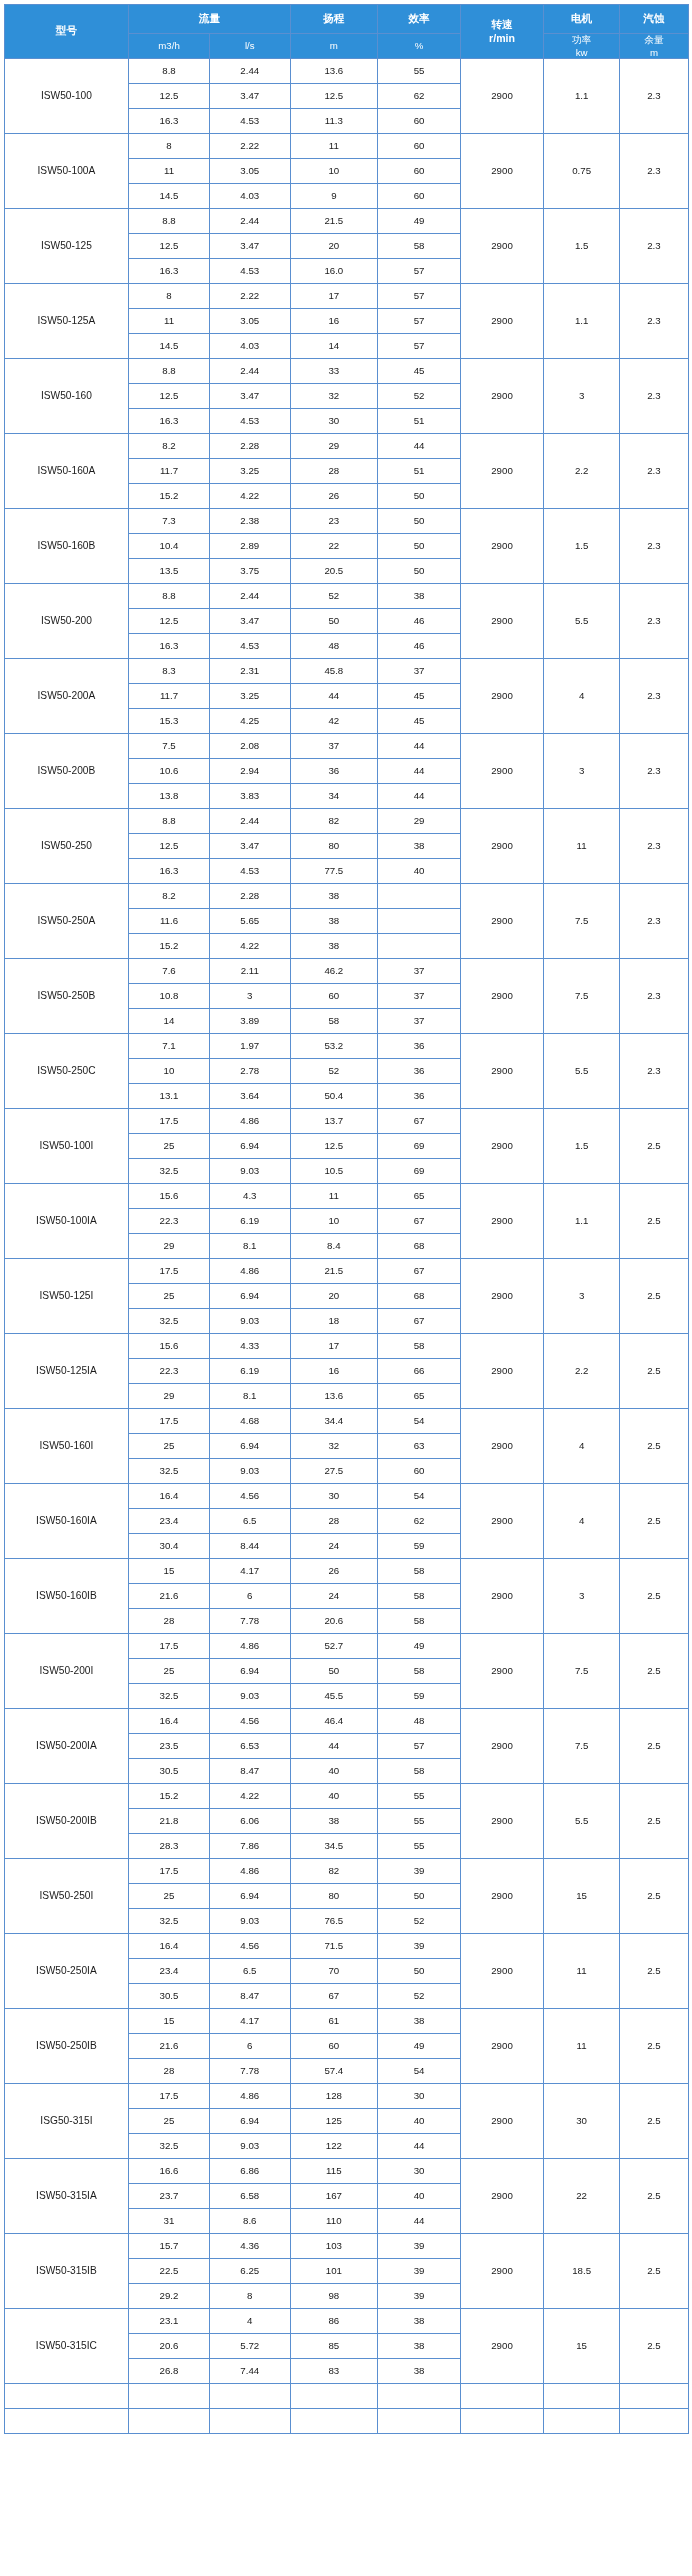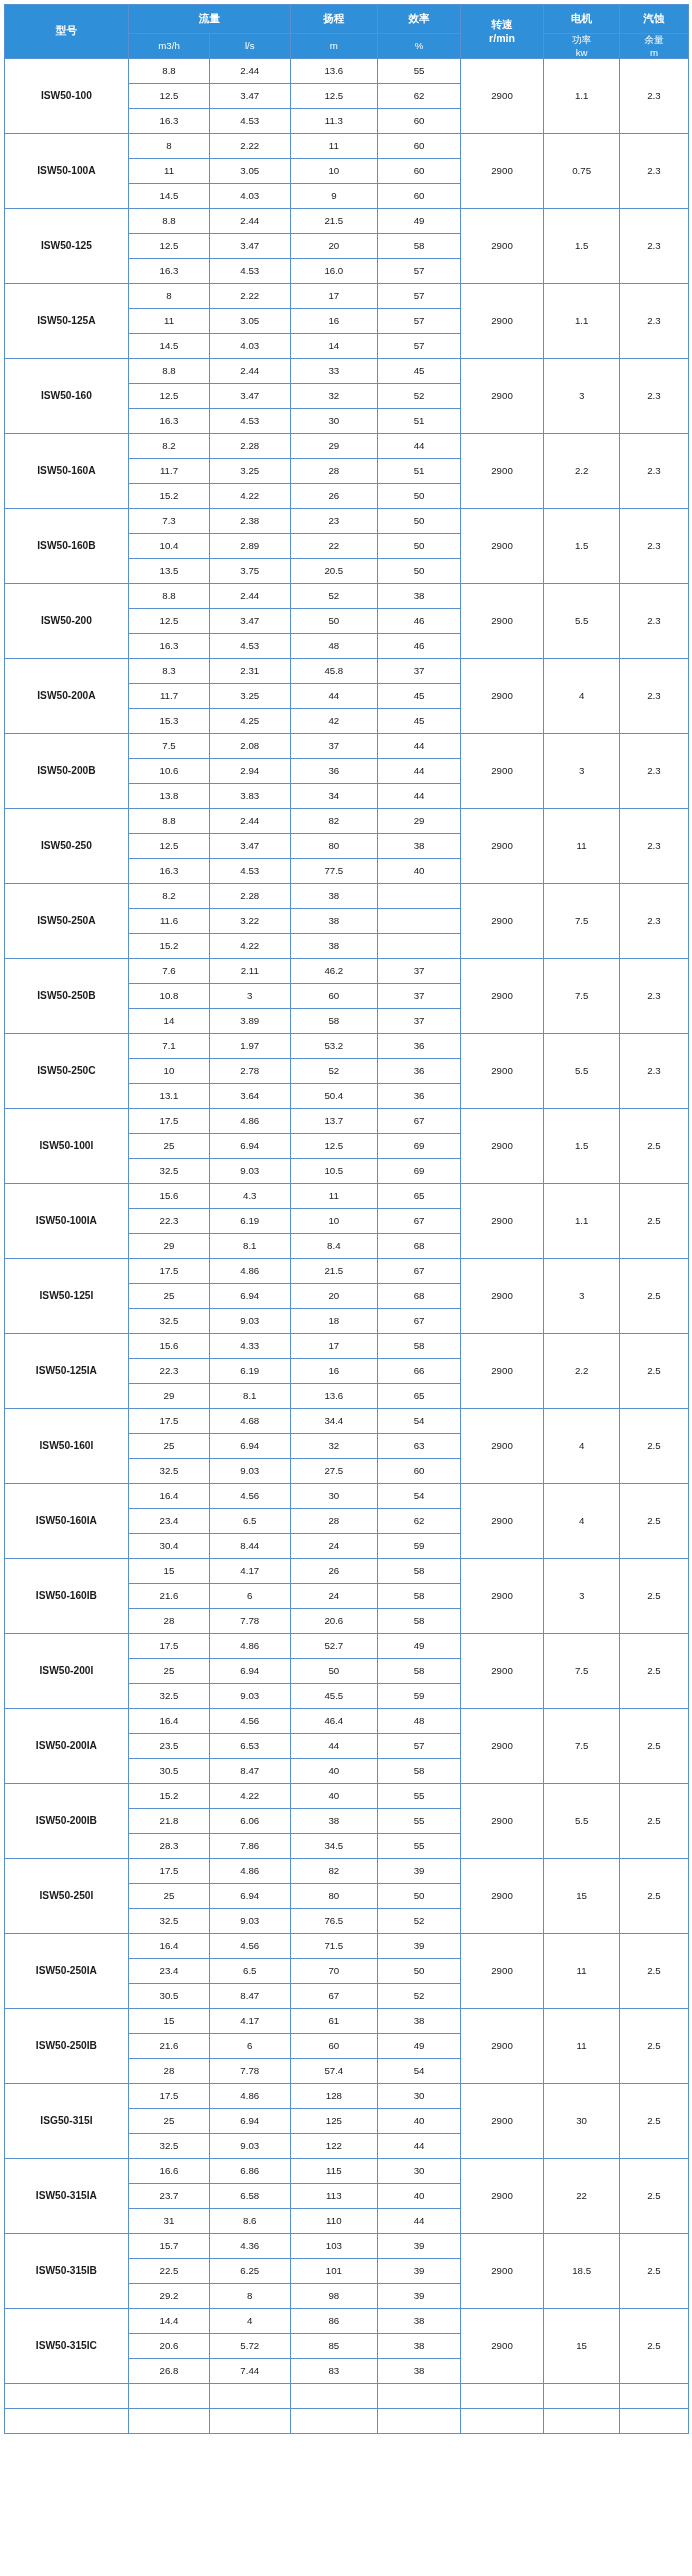--- a/index.html
+++ b/index.html
@@ -4,21 +4,21 @@
 <style>
   html,body{margin:0;padding:0;background:#ffffff;}
   body{font-family:"Liberation Sans","DejaVu Sans",sans-serif;}
   #page{width:692px;height:2576px;position:relative;box-sizing:border-box;padding:3.7px 3.7px 0 3.7px;}
   table{border-collapse:collapse;width:685px;table-layout:fixed;}
   th,td{border:0.9px solid #5a8fd0;text-align:center;vertical-align:middle;font-size:9.7px;color:#1a1a1a;}
   thead th{background:#2f8fd8;color:#ffffff;font-weight:bold;font-size:10.6px;padding:0;}
   thead tr.r1 th{height:28px;}
   thead tr.r2 th{height:20.3px;font-size:9.7px;font-weight:normal;}
   tbody td{height:22px;background:#ffffff;}
-  td.model{font-size:10.2px;font-weight:bold;}
+  td.model{font-size:10.2px;}
   .empty td{height:22px;}
   col.c-model{width:111px;}
   col.c-q1{width:72px;}
   col.c-q2{width:72px;}
   col.c-head{width:78px;}
   col.c-eff{width:74px;}
   col.c-rpm{width:74px;}
   col.c-pow{width:68px;}
   col.c-npsh{width:61px;}
 </style>
@@ -313,21 +313,21 @@
           <td>8.2</td>
           <td>2.28</td>
           <td>38</td>
           <td></td>
           <td rowspan="3">2900</td>
           <td rowspan="3">7.5</td>
           <td rowspan="3">2.3</td>
         </tr>
         <tr>
           <td>11.6</td>
-          <td>3.22</td>
+          <td>5.65</td>
           <td>38</td>
           <td></td>
         </tr>
         <tr>
           <td>15.2</td>
           <td>4.22</td>
           <td>38</td>
           <td></td>
         </tr>
         <tr>
@@ -688,21 +688,21 @@
           <td>6.86</td>
           <td>115</td>
           <td>30</td>
           <td rowspan="3">2900</td>
           <td rowspan="3">22</td>
           <td rowspan="3">2.5</td>
         </tr>
         <tr>
           <td>23.7</td>
           <td>6.58</td>
-          <td>113</td>
+          <td>167</td>
           <td>40</td>
         </tr>
         <tr>
           <td>31</td>
           <td>8.6</td>
           <td>110</td>
           <td>44</td>
         </tr>
         <tr>
           <td class="model" rowspan="3">ISW50-315IB</td>
@@ -721,21 +721,21 @@
           <td>39</td>
         </tr>
         <tr>
           <td>29.2</td>
           <td>8</td>
           <td>98</td>
           <td>39</td>
         </tr>
         <tr>
           <td class="model" rowspan="3">ISW50-315IC</td>
-          <td>14.4</td>
+          <td>23.1</td>
           <td>4</td>
           <td>86</td>
           <td>38</td>
           <td rowspan="3">2900</td>
           <td rowspan="3">15</td>
           <td rowspan="3">2.5</td>
         </tr>
         <tr>
           <td>20.6</td>
           <td>5.72</td>

